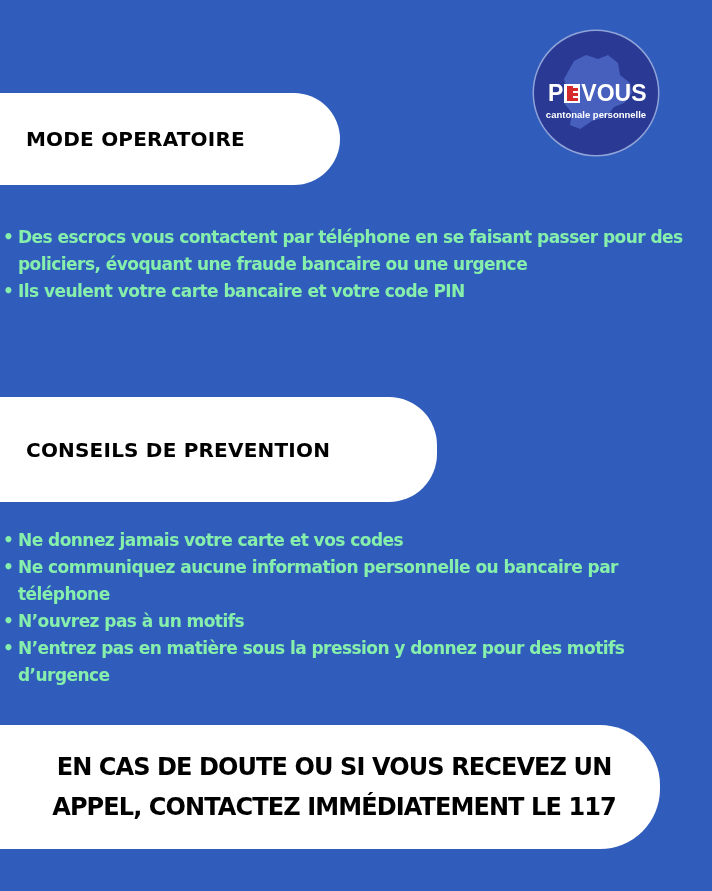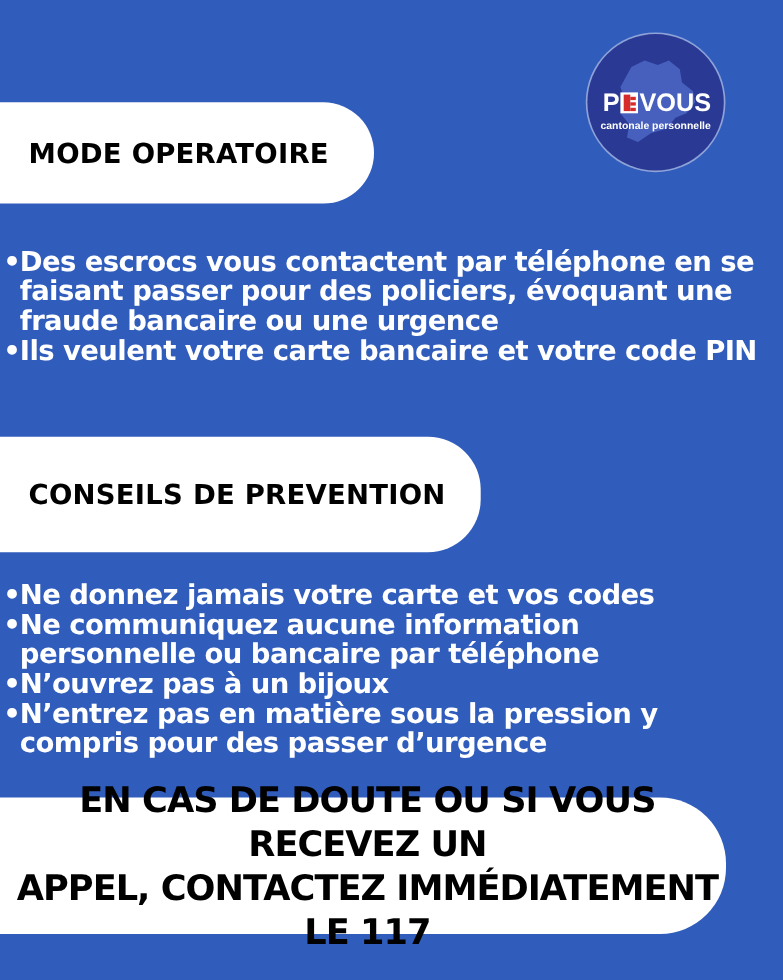--- a/index.html
+++ b/index.html
@@ -14,35 +14,35 @@
       background: #ffffff;
       border-radius: 0 48px 48px 0;
       display: flex; align-items: center;
       color: #000;
       font-weight: bold;
     }
     .pill-1 { top: 93px; width: 340px; height: 92px; }
     .pill-2 { top: 397px; width: 437px; height: 105px; }
     .pill-3 { top: 725px; width: 660px; height: 124px; border-radius: 0 60px 60px 0; justify-content: center; }
     .pill-title {
-      font-size: 25px; letter-spacing: 0.2px;
+      font-size: 20px; letter-spacing: 0.2px;
       padding-left: 26px;
       font-family: "DejaVu Sans", sans-serif; font-weight: bold;
     }
     .callout {
       font-family: "DejaVu Sans", sans-serif; font-weight: bold;
-      font-size: 32px; line-height: 40px; text-align: center;
+      font-size: 24px; line-height: 40px; text-align: center;
       letter-spacing: -0.9px;
       padding-left: 8px;
     }
     ul.bullets {
       position: absolute; left: 0; margin: 0; padding: 0; list-style: none;
-      color: #ffffff;
+      color: #86efac;
       font-family: "DejaVu Sans", sans-serif; font-weight: bold;
-      font-size: 25px; line-height: 27px;
+      font-size: 17px; line-height: 27px;
       letter-spacing: -0.55px;
     }
     ul.bullets li {
       position: relative; padding-left: 18px; margin: 0;
     }
     ul.bullets li::before {
       content: "•"; position: absolute; left: 3px; top: 0;
     }
     .list-1 { top: 224px; width: 690px; }
     .list-2 { top: 527px; width: 690px; }
@@ -103,22 +103,22 @@
   <li>Ils veulent votre carte bancaire et votre code PIN</li>
 </ul>
 
 <div class="pill pill-2">
   <span class="pill-title">CONSEILS DE PREVENTION</span>
 </div>
 
 <ul class="bullets list-2">
   <li>Ne donnez jamais votre carte et vos codes</li>
   <li>Ne communiquez aucune information personnelle ou bancaire par téléphone</li>
-  <li>N’ouvrez pas à un bijoux</li>
-  <li>N’entrez pas en matière sous la pression y compris pour des passer d’urgence</li>
+  <li>N’ouvrez pas à un motifs</li>
+  <li>N’entrez pas en matière sous la pression y donnez pour des motifs d’urgence</li>
 </ul>
 
 <div class="pill pill-3">
   <div class="callout">
     <div>EN CAS DE DOUTE OU SI VOUS RECEVEZ UN</div>
     <div>APPEL, CONTACTEZ IMMÉDIATEMENT LE 117</div>
   </div>
 </div>
 
 </body></html>

